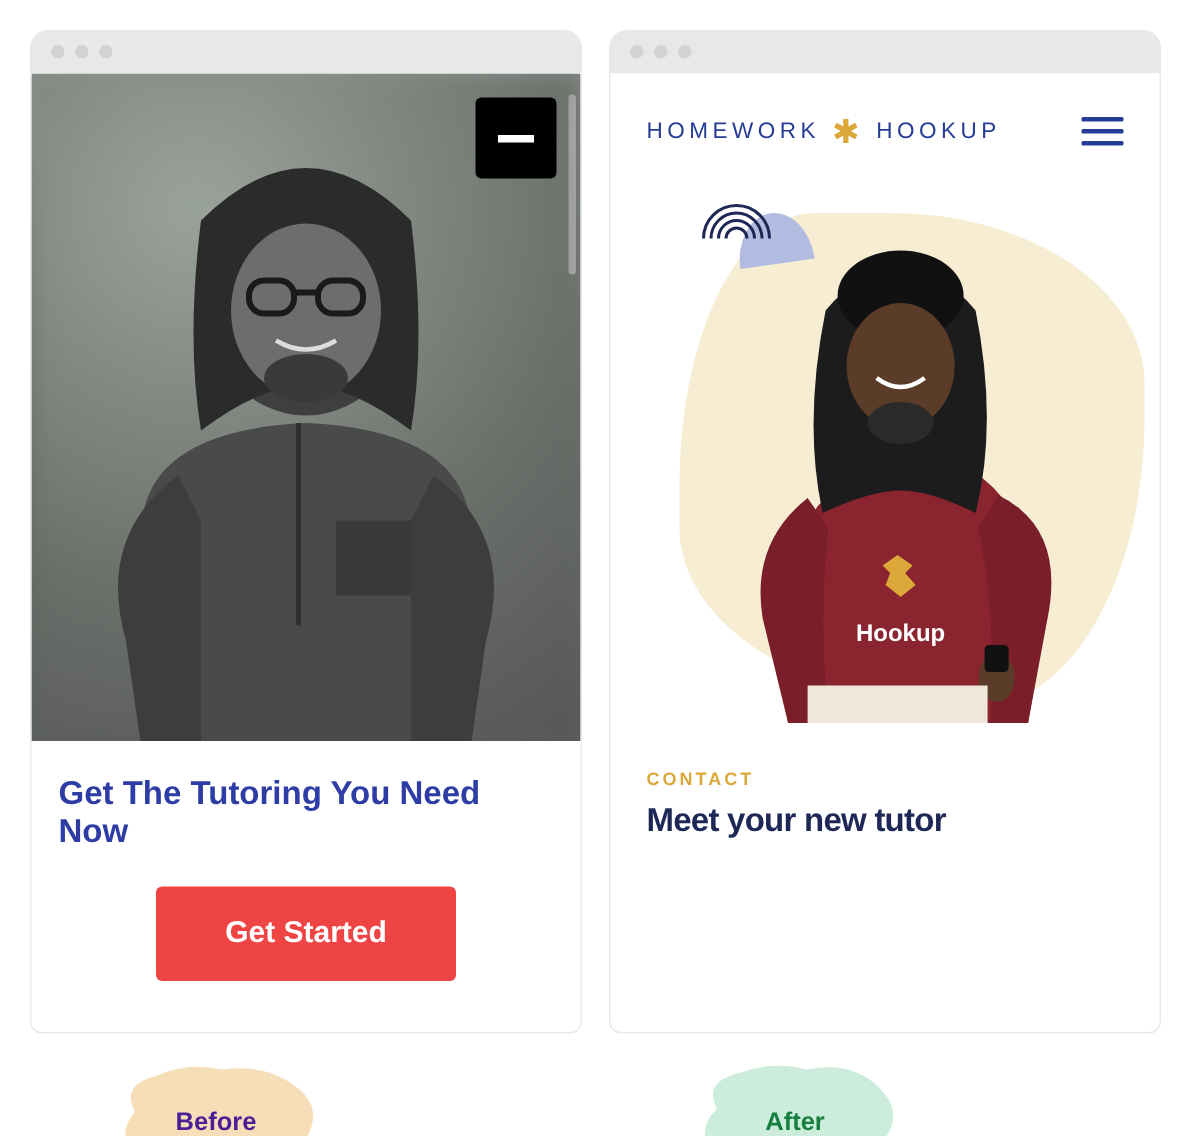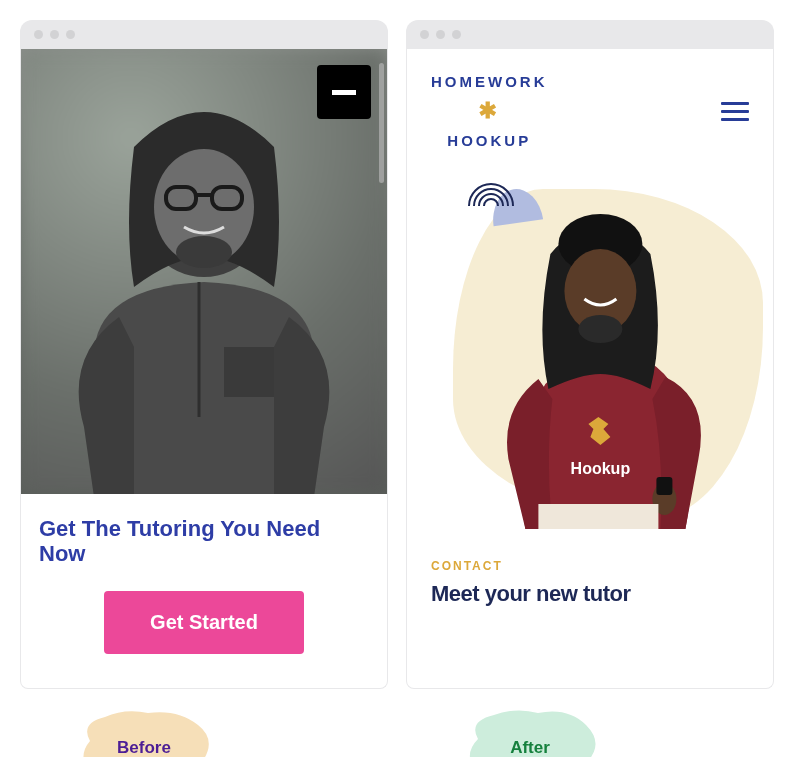--- a/index.html
+++ b/index.html
@@ -105,21 +105,21 @@
     font-size: 22px;
     line-height: 1.15;
     padding: 22px 18px 10px 18px;
   }
   .before .cta-wrapper {
     display: flex;
     justify-content: center;
     padding: 14px 0 30px 0;
   }
   .before .cta-btn {
-    background: #ec4899;
+    background: #ef4444;
     color: #fff;
     font-weight: 700;
     font-size: 20px;
     padding: 20px 46px;
     border: none;
     border-radius: 4px;
     cursor: pointer;
   }
 
   
@@ -127,24 +127,23 @@
     display: flex;
     align-items: center;
     justify-content: space-between;
     padding: 24px 24px 16px 24px;
   }
   .after .logo {
     display: flex;
     align-items: center;
     gap: 8px;
     color: #273c97;
-    font-weight: 700;
+    font-weight: 400;
     letter-spacing: 3px;
     font-size: 15px;
-    flex-direction: column;
   }
   .after .logo .star {
     color: #dca83a;
     font-size: 22px;
   }
   .after .hamburger {
     width: 28px;
     cursor: pointer;
   }
   .after .hamburger div {

